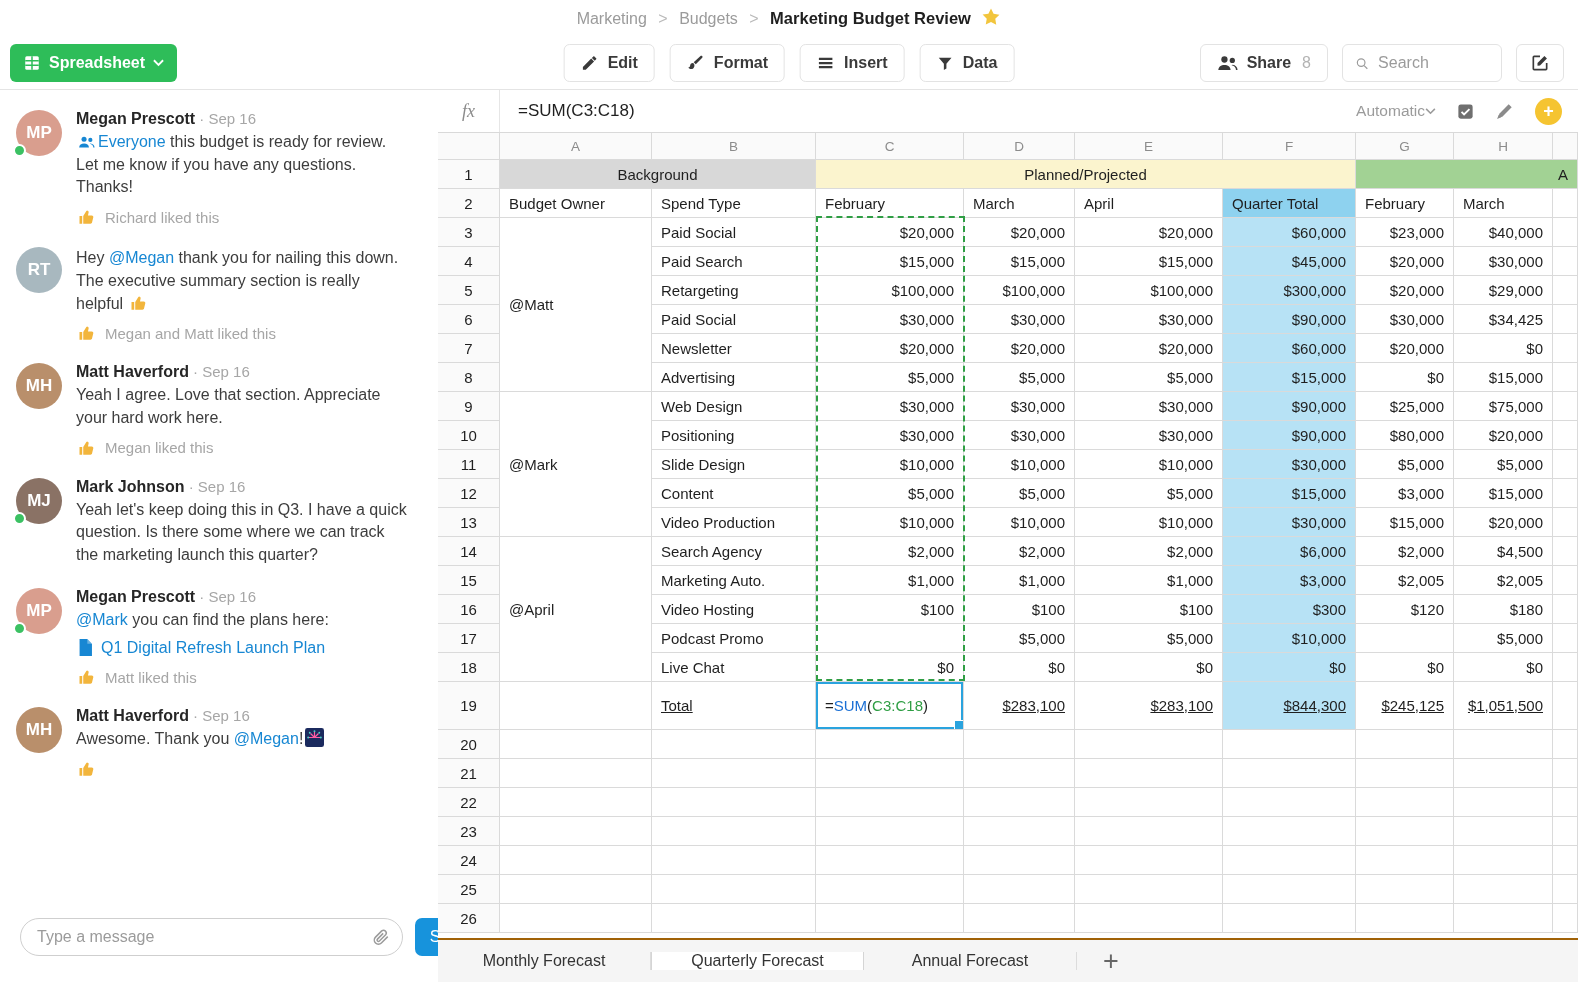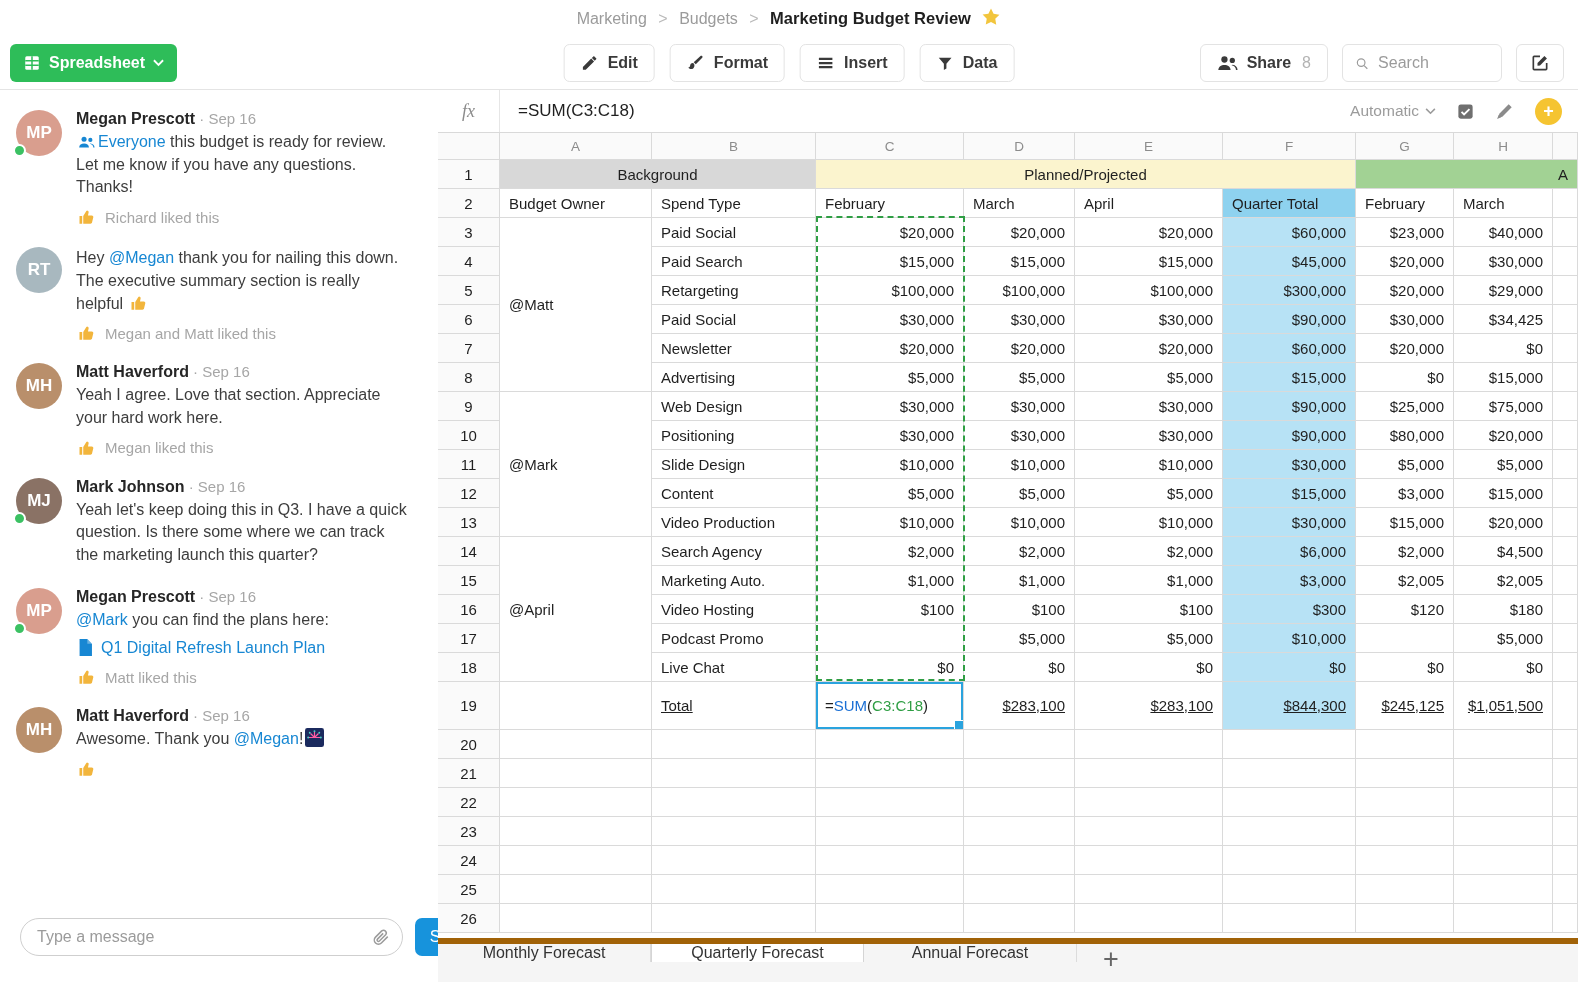--- a/index.html
+++ b/index.html
@@ -56,21 +56,21 @@
   .send-btn{height:38px;padding:0 15px;background:#1793DC;color:#fff;border:0;border-radius:7px;
     font-weight:400;font-size:16px;cursor:pointer;font-family:"Liberation Sans",sans-serif}
 
   
   .sheet{position:absolute;top:90px;left:438px;right:0;bottom:0;display:flex;flex-direction:column;background:#fff}
   .formula-bar{height:43px;flex:none;display:flex;align-items:center;border-bottom:1px solid #d9d9d9}
   .fx{width:62px;height:100%;display:flex;align-items:center;justify-content:center;font-style:italic;
     color:#8b8b8b;font-size:18px;font-family:"Liberation Serif",serif;border-right:1px solid #e6e6e6}
   .formula-text{padding-left:18px;font-size:17px;color:#1f1f1f;flex:1}
   .fb-right{display:flex;align-items:center;gap:20px;padding-right:16px}
-  .calc-mode{display:flex;align-items:center;gap:6px;color:#9b9b9b;font-size:15.5px;cursor:pointer}
+  .calc-mode{display:flex;align-items:center;color:#9b9b9b;font-size:15.5px;cursor:pointer}
   .fb-icon{cursor:pointer;display:flex;align-items:center}
   .comment-badge{width:27px;height:27px;border-radius:50%;background:#F5C431;color:#fff;font-weight:700;
     font-size:18px;display:flex;align-items:center;justify-content:center;cursor:pointer}
 
   .grid-wrap{position:relative;flex:1;overflow:hidden}
   table.grid{border-collapse:separate;border-spacing:0;table-layout:fixed;width:1140px}
   .grid td,.grid th{border-right:1px solid #dadada;border-bottom:1px solid #dadada;font-size:15px;
     font-weight:400;color:#1f1f1f;padding:0 9px;overflow:hidden;white-space:nowrap;height:29px;background:#fff}
   .grid th{height:27px;background:#fafafa;color:#8c8c8c;font-size:13.5px;font-weight:400;text-align:center;padding:0}
   .rownum{background:#fafafa !important;color:#8c8c8c;text-align:center;font-size:13.5px;padding:0 !important}
@@ -86,21 +86,21 @@
   .tot{font-weight:700;text-decoration:underline}
   .wrap-any{white-space:normal;overflow-wrap:anywhere;line-height:1.2}
   .active-cell{position:relative;box-shadow:inset 0 0 0 2px #2AA3DE}
   .active-cell::after{content:'';position:absolute;right:-1px;bottom:-1px;width:8px;height:8px;
     background:#2AA3DE;border:1px solid #fff}
   .fx-func{color:#1A6FD4}
   .fx-range{color:#2F9E44}
   .sel-overlay{position:absolute;left:378px;top:83px;width:149px;height:465px;
     border:2px dashed #2F9E44;pointer-events:none;z-index:3}
 
-  .tabbar{height:44px;flex:none;border-top:6px solid #a16207;background:#f5f5f5;display:flex;align-items:flex-start}
+  .tabbar{height:44px;flex:none;border-top:2px solid #a16207;background:#f5f5f5;display:flex;align-items:center}
   .sheet-tab{width:213px;display:flex;align-items:center;justify-content:center;font-size:16px;color:#333;
     border-right:1px solid #dcdcdc;cursor:pointer}
   .sheet-tab.active{background:#fff;border-left:1px solid #d5d5d5;border-right:1px solid #d5d5d5}
   .add-tab{width:68px;display:flex;align-items:center;justify-content:center;font-size:27px;
     color:#666;font-weight:400;cursor:pointer}
 </style>
 </head>
 <body>
 
 <div class="app">

